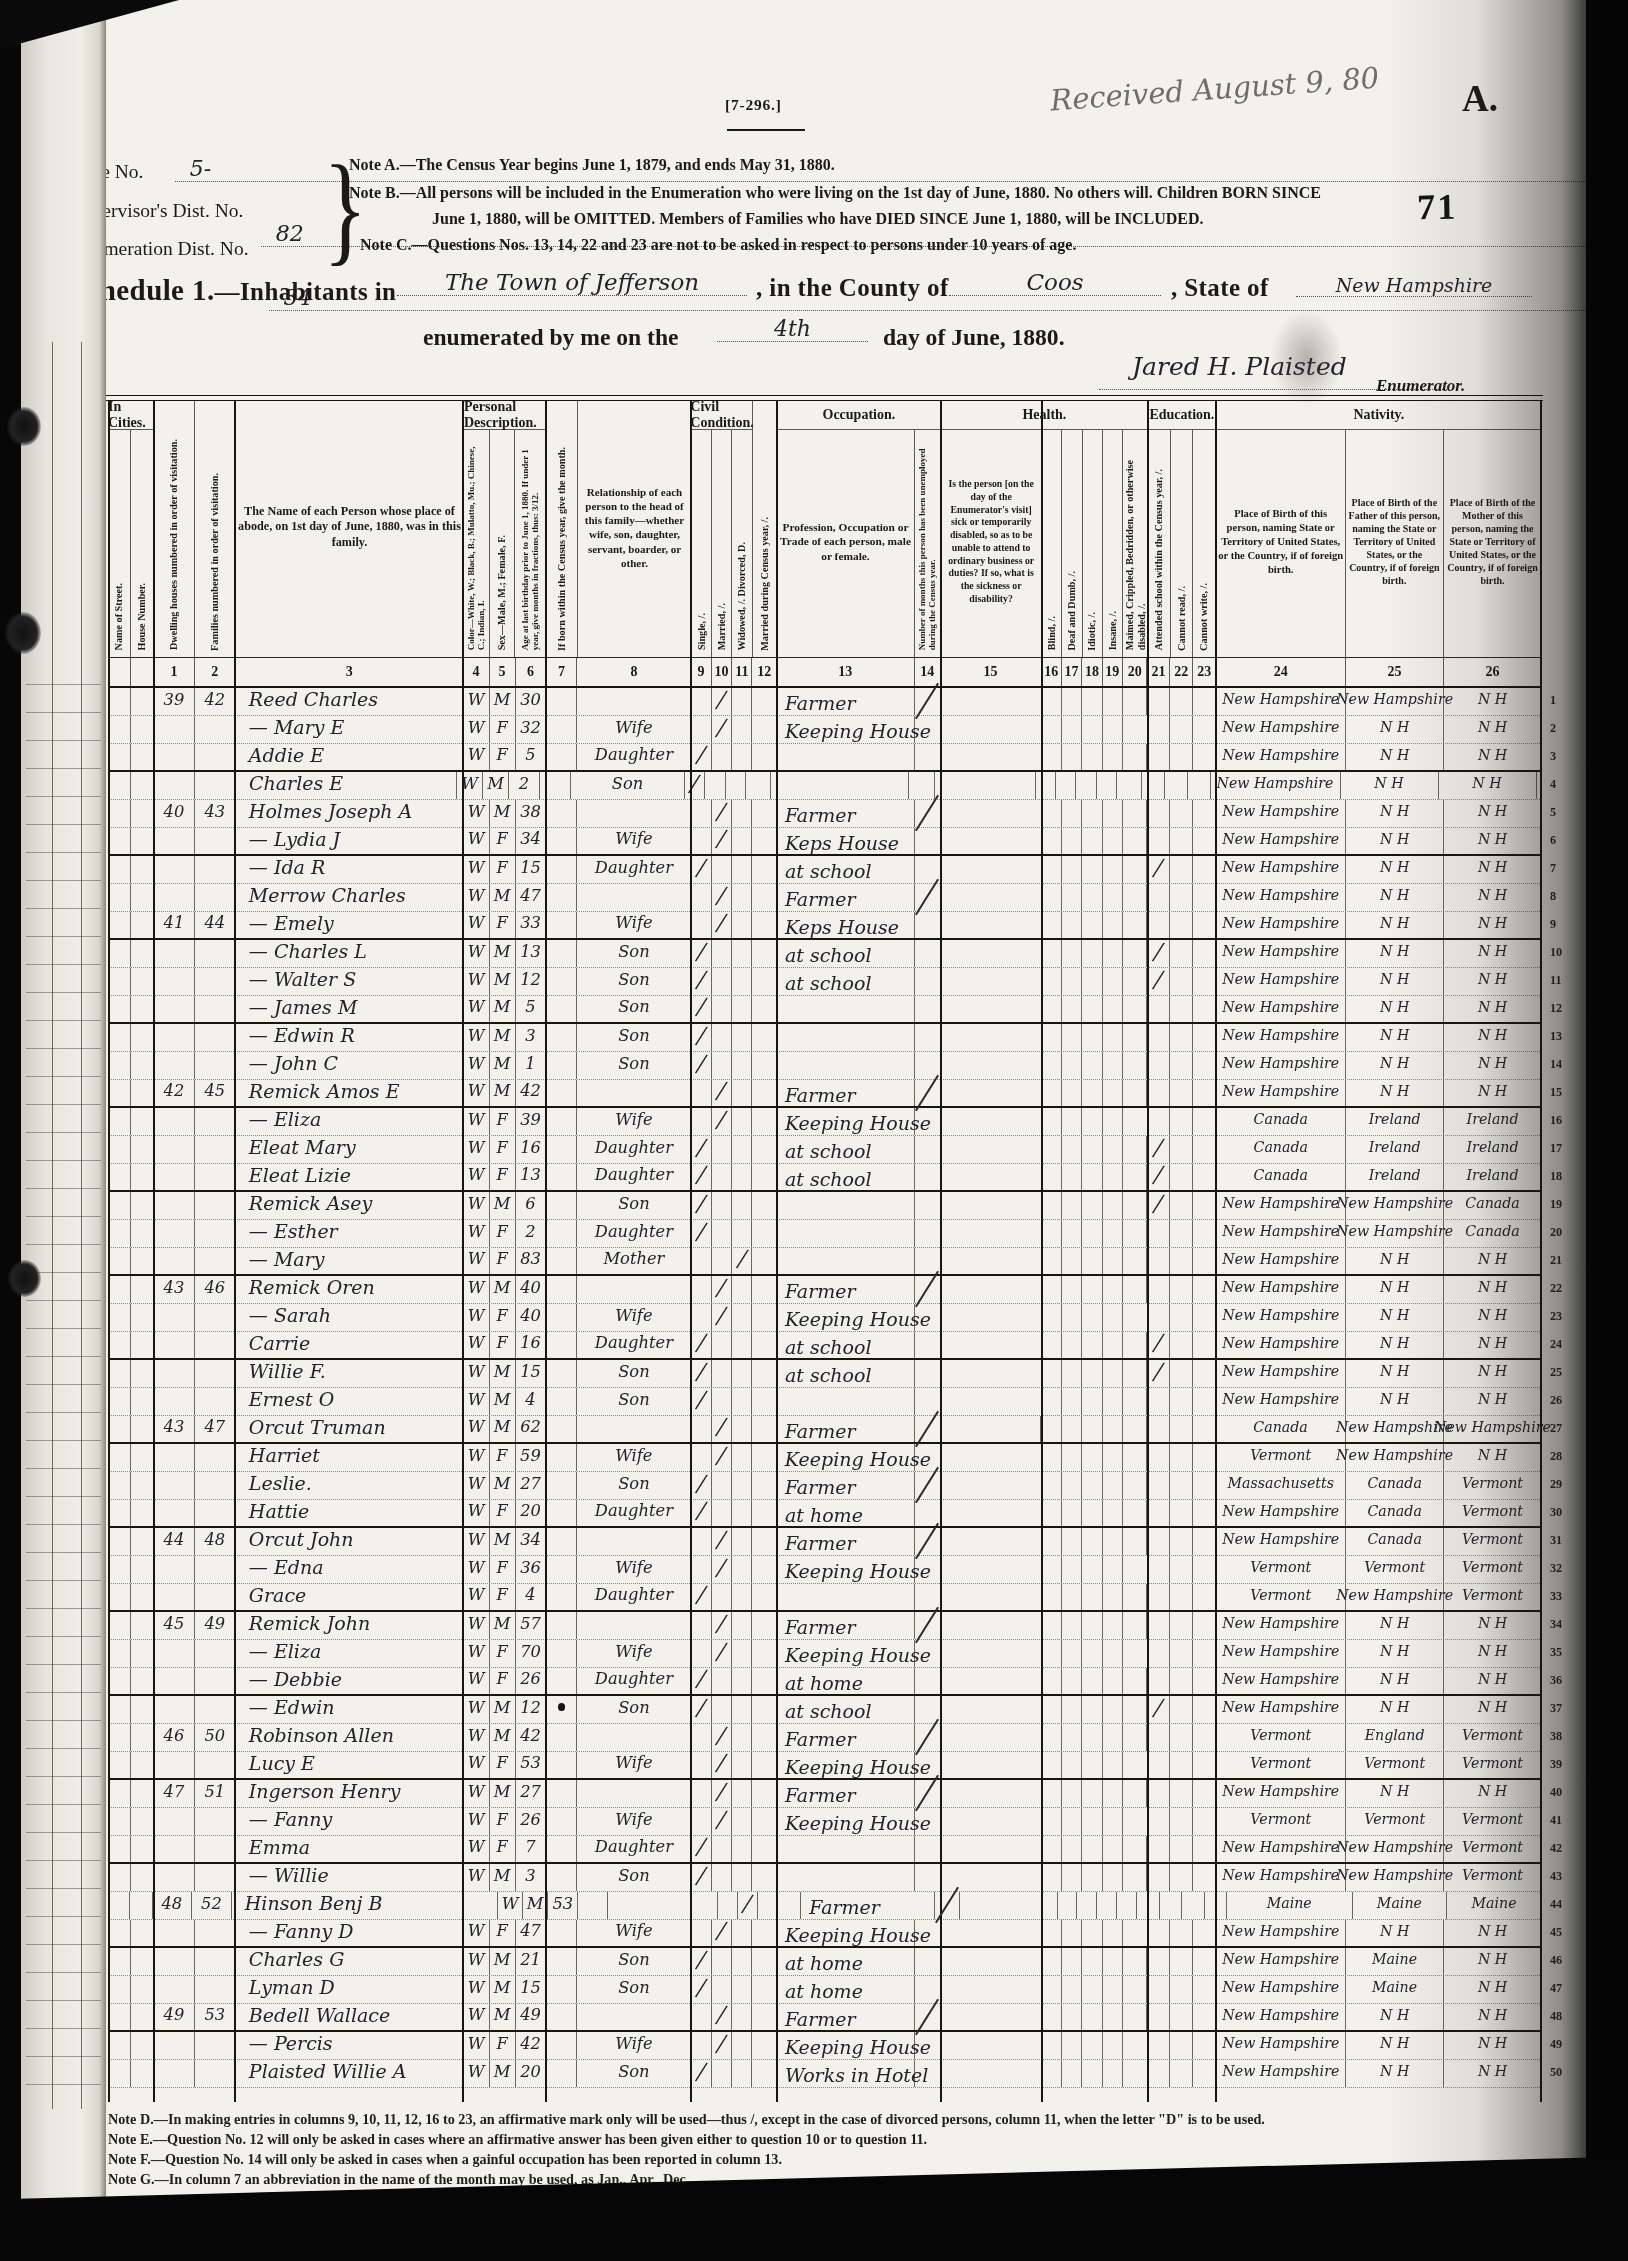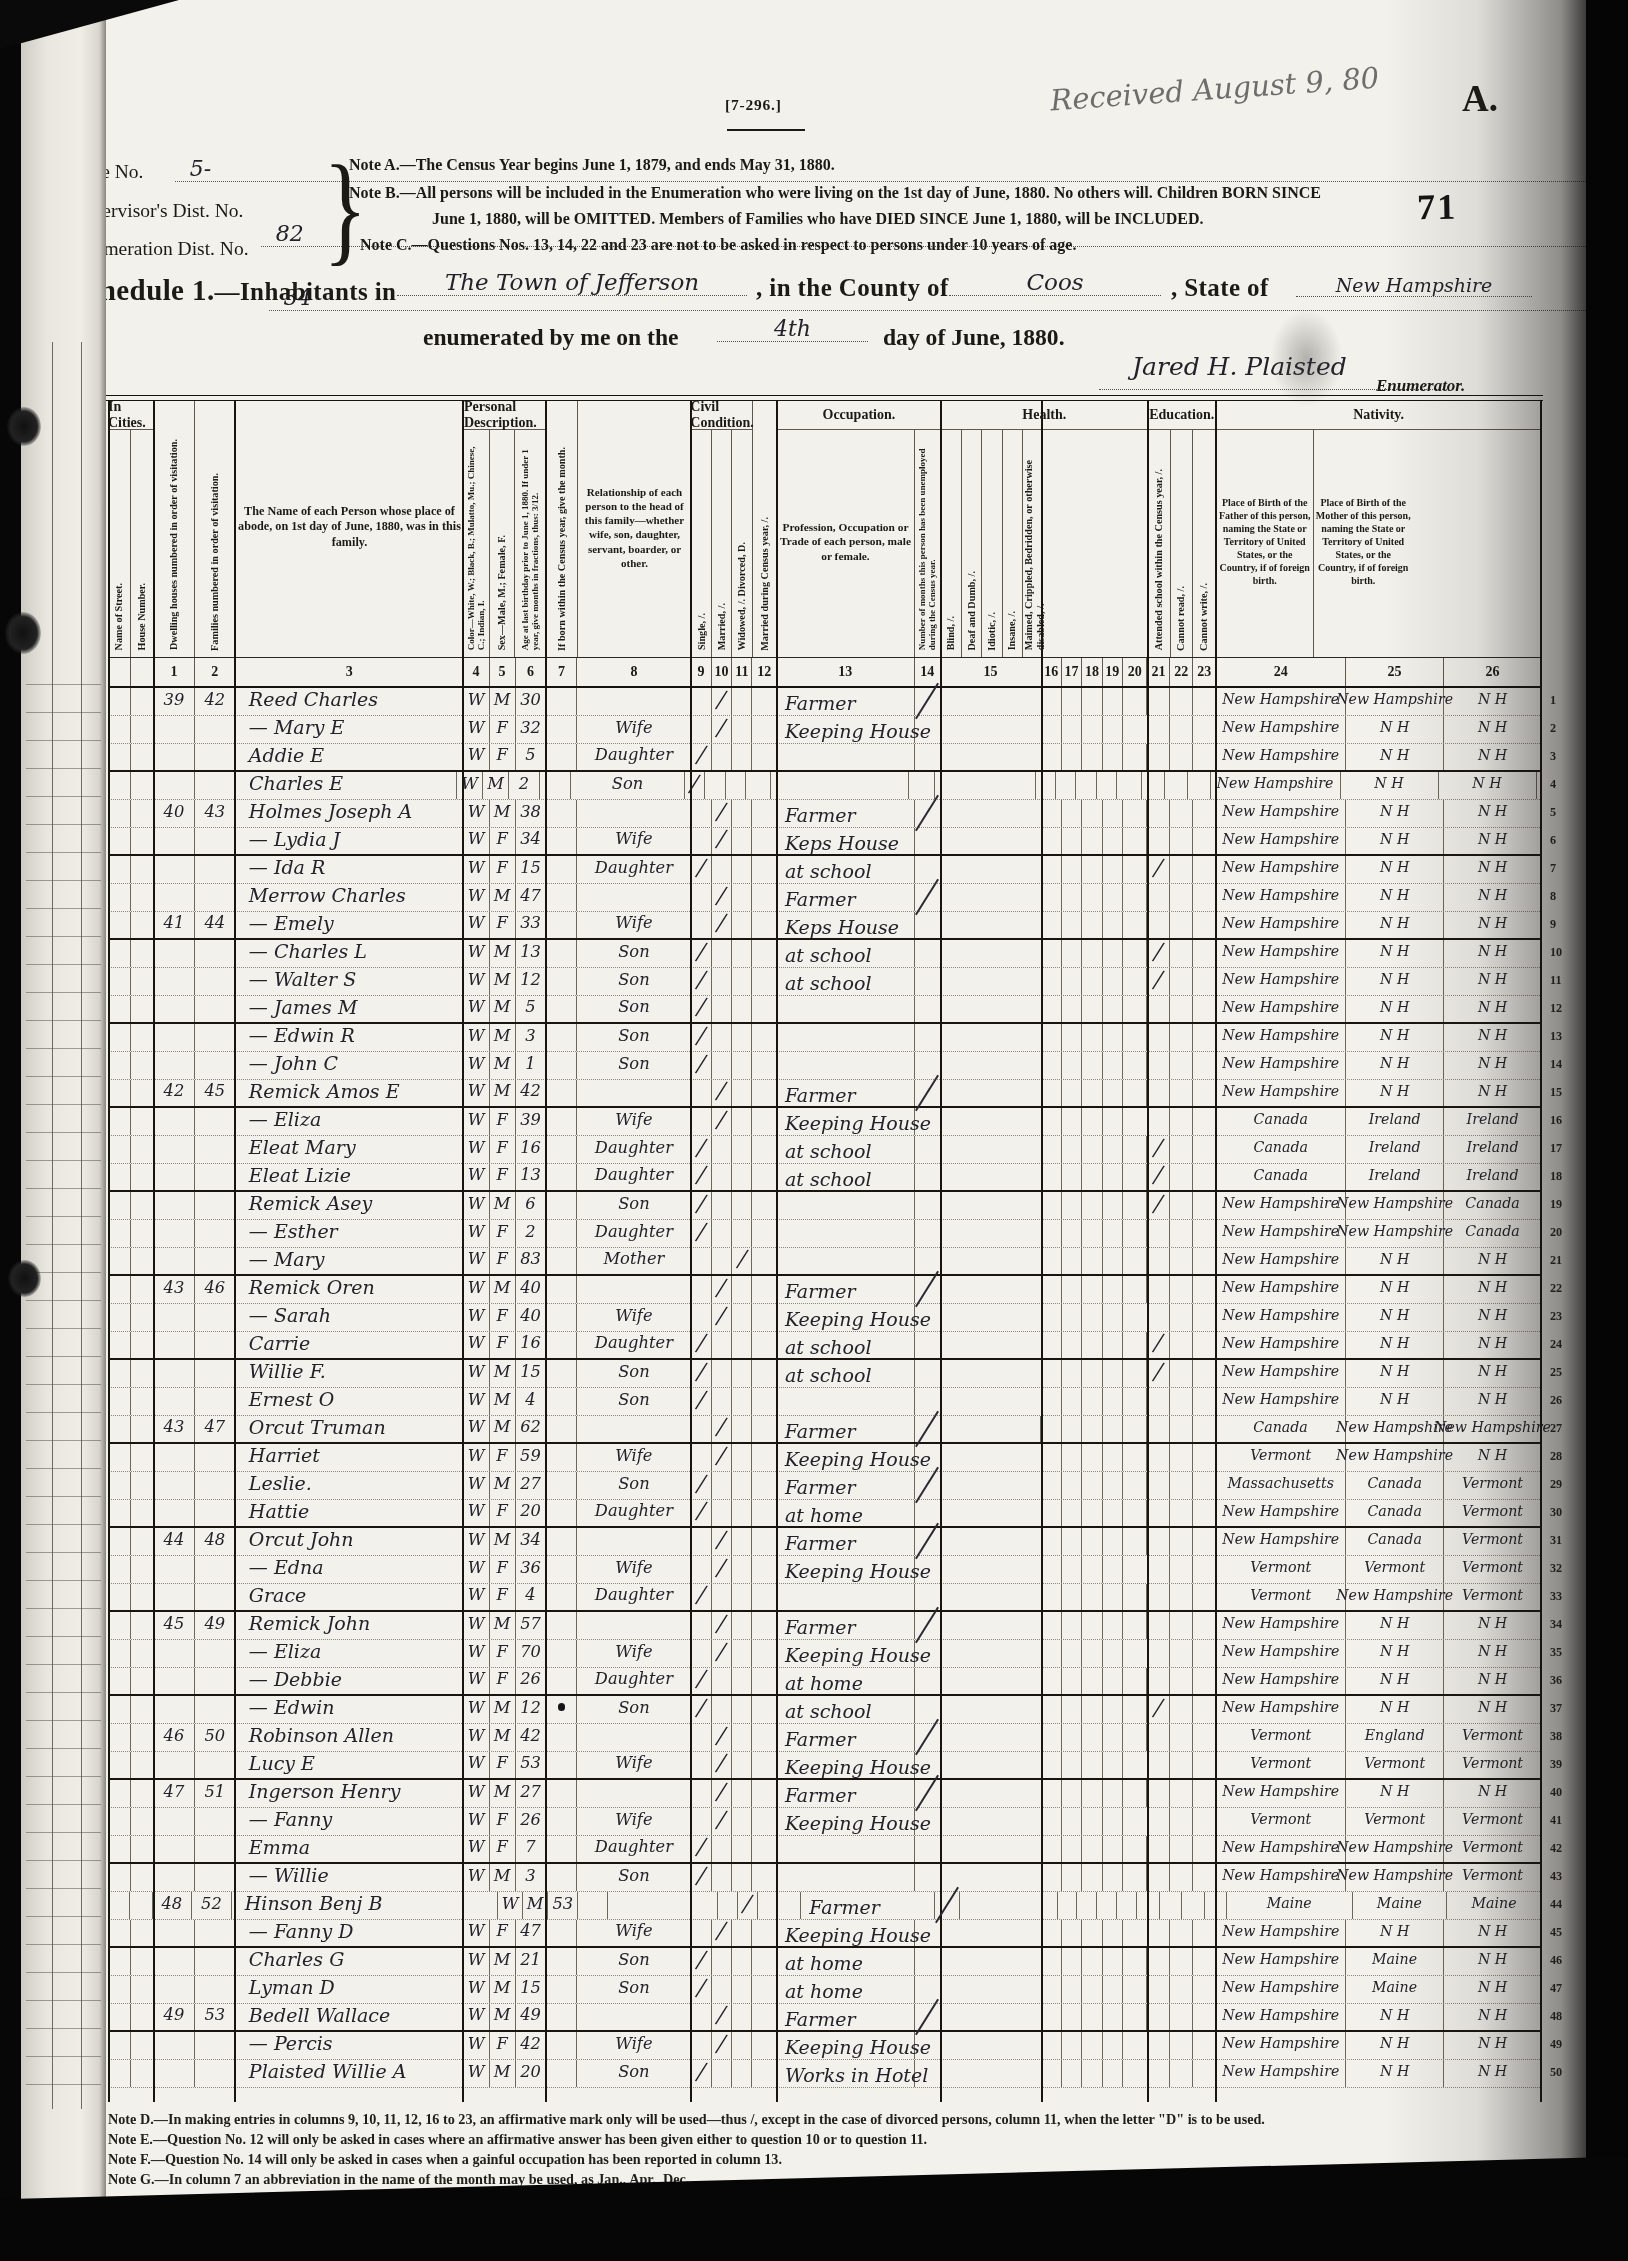--- a/index.html
+++ b/index.html
@@ -221,20 +221,23 @@
             <span class="ptext" style="font-size: 11.4px;">Profession, Occupation or Trade of each person, male or female.</span>
           </div>
           <div class="subcol" style="width: 26px;">
             <span class="vtext" style="font-size: 9px;">Number of months this person has been unemployed during the Census year.</span>
           </div>
         </div>
       </div>
       <div class="th-box" style="width: 207px;">
         <div class="group-label">Health.</div>
         <div class="subcols">
+          <div class="subcol para" style="width: 101px;">
+            <span class="ptext" style="font-size: 9.8px;">Is the person [on the day of the Enumerator's visit] sick or temporarily disabled, so as to be unable to attend to ordinary business or duties?  If so, what is the sickness or disability?</span>
+          </div>
           <div class="subcol" style="width: 20.4px;">
             <span class="vtext">Blind, /.</span>
           </div>
           <div class="subcol" style="width: 20.4px;">
             <span class="vtext">Deaf and Dumb, /.</span>
           </div>
           <div class="subcol" style="width: 20.4px;">
             <span class="vtext">Idiotic, /.</span>
           </div>
           <div class="subcol" style="width: 20.4px;">
@@ -255,20 +258,23 @@
             <span class="vtext">Cannot read, /.</span>
           </div>
           <div class="subcol" style="width: 23px;">
             <span class="vtext">Cannot write, /.</span>
           </div>
         </div>
       </div>
       <div class="th-box" style="width: 326px;">
         <div class="group-label">Nativity.</div>
         <div class="subcols">
+          <div class="subcol para" style="width: 130px;">
+            <span class="ptext" style="font-size: 10.6px;">Place of Birth of this person, naming State or Territory of United States, or the Country, if of foreign birth.</span>
+          </div>
           <div class="subcol para" style="width: 98px;">
             <span class="ptext" style="font-size: 10px;">Place of Birth of the Father of this person, naming the State or Territory of United States, or the Country, if of foreign birth.</span>
           </div>
           <div class="subcol para" style="width: 98px;">
             <span class="ptext" style="font-size: 10px;">Place of Birth of the Mother of this person, naming the State or Territory of United States, or the Country, if of foreign birth.</span>
           </div>
         </div>
       </div>
     </div>
   <div id="numrow">

